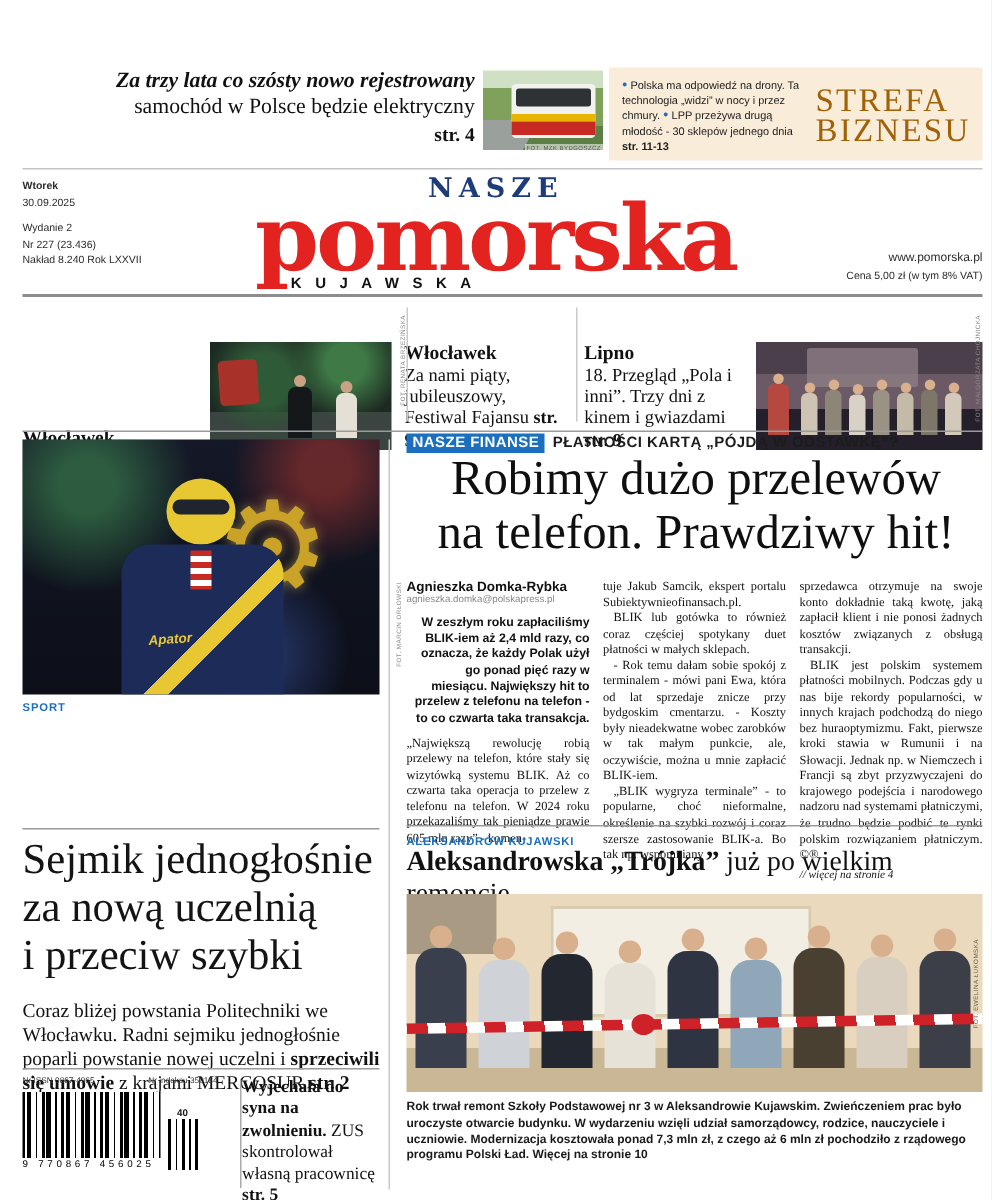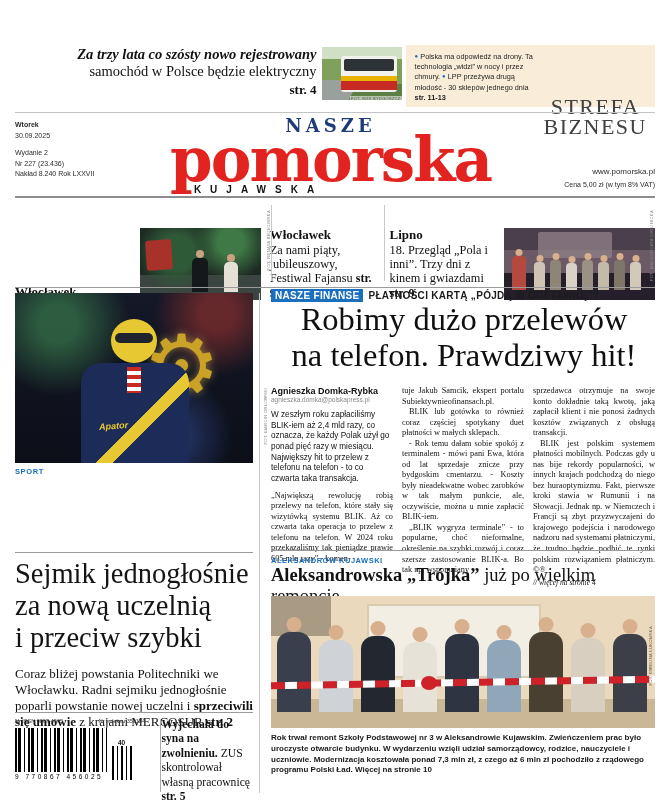--- a/index.html
+++ b/index.html
@@ -17,22 +17,22 @@
              background:linear-gradient(180deg,#cfe0c4 0 22%,#7fa15c 22% 70%,#5c7f45 70%);}
   .bus-road{position:absolute;left:-14px;bottom:0;width:46px;height:20px;background:#9aa09b;transform:skewX(-28deg);}
   .bus-body{position:absolute;right:5px;top:9px;width:56px;height:36px;background:#f1f1ee;border-radius:3px;}
   .bus-win{position:absolute;right:8px;top:12px;width:50px;height:12px;background:#2c3236;border-radius:2px;}
   .bus-yellow{position:absolute;right:5px;top:29px;width:56px;height:5px;background:#e8b400;}
   .bus-red{position:absolute;right:5px;top:34px;width:56px;height:9px;background:#c62a23;}
   .pcredit{position:absolute;right:0;bottom:-1px;font-size:4px;color:#555;background:rgba(255,255,255,.55);padding:0 1px;letter-spacing:.3px;}
   .bizbox{flex:1;background:#f9ecd9;display:flex;padding:7px 8px 5px 9px;gap:7px;}
   .biztext{width:122px;font-size:7.3px;line-height:1.4;color:#1d1d1d;}
   .dot{color:#1a6fbe;font-size:6px;vertical-align:1px;}
-  .bizlogo{flex:1;text-align:center;font-family:"Liberation Serif",serif;color:#404040;
-           font-size:22px;line-height:.92;letter-spacing:1.5px;padding-top:5px;margin-top:40px;}
+  .bizlogo{flex:1;text-align:left;font-family:"Liberation Serif",serif;color:#a16207;
+           font-size:22px;line-height:.92;letter-spacing:1.5px;padding-top:5px;}
 
   .hrule{position:absolute;background:#c4c4c4;height:1px;}
   .r-top{top:112px;left:15px;width:640px;}
   .r-mast{top:196px;left:15px;width:640px;height:2px;background:#8d8d8d;}
   .r-teas{top:287px;left:15px;width:640px;background:#9a9a9a;}
   .r-l1{top:552px;left:15px;width:238px;background:#9a9a9a;}
   .r-l2{top:712px;left:15px;width:238px;background:#9a9a9a;}
   .r-r1{top:550px;left:271px;width:384px;background:#9a9a9a;}
   .vrule{position:absolute;background:#c9c9c9;width:1px;}
   .v-main{left:259px;top:293px;height:500px;}
@@ -127,21 +127,21 @@
   
   .kicker{position:absolute;top:289px;left:271px;width:384px;display:flex;align-items:center;gap:5px;}
   .badge{background:#1a6fbe;color:#fff;font-weight:bold;font-size:10px;padding:1px 4px;letter-spacing:.3px;}
   .kicker-rest{font-weight:bold;font-size:10px;letter-spacing:.3px;color:#1c1c1c;}
   .fin-head{position:absolute;top:302px;left:271px;width:386px;font-family:"Liberation Serif",serif;
             font-size:32.5px;line-height:1.1;color:#0f0f0f;text-align:center;}
   .art{position:absolute;top:386px;left:271px;width:384px;display:flex;gap:9px;}
   .art .col{width:122px;}
   .author{font-weight:bold;font-size:9px;}
   .email{font-size:6.5px;color:#888;margin-bottom:7px;}
-  .lead{font-weight:normal;font-size:8.2px;line-height:1.3;margin-bottom:6px;}
+  .lead{font-weight:bold;font-size:8.2px;line-height:1.3;margin-bottom:6px;text-align:right;}
   .art p{margin:0;font-family:"Liberation Serif",serif;font-size:8.3px;line-height:1.27;text-align:justify;}
   .art p + p{text-indent:7px;}
   .more{font-family:"Liberation Serif",serif;font-style:italic;font-size:7.5px;margin-top:2px;}
 
   
   .sch-label{position:absolute;top:556px;left:271px;font-weight:bold;font-size:7.5px;letter-spacing:.5px;color:#1a6fbe;}
   .sch-head{position:absolute;top:565px;left:271px;width:384px;font-family:"Liberation Serif",serif;font-size:18.5px;}
   .sch-photo{position:absolute;top:596px;left:271px;width:384px;height:132px;overflow:hidden;
              background:linear-gradient(180deg,#ead9bc 0 78%,#c9b796 78%);}
   .sch-screen{position:absolute;left:96px;top:8px;width:170px;height:70px;background:#f3eee3;border:2px solid #d9cbae;}

